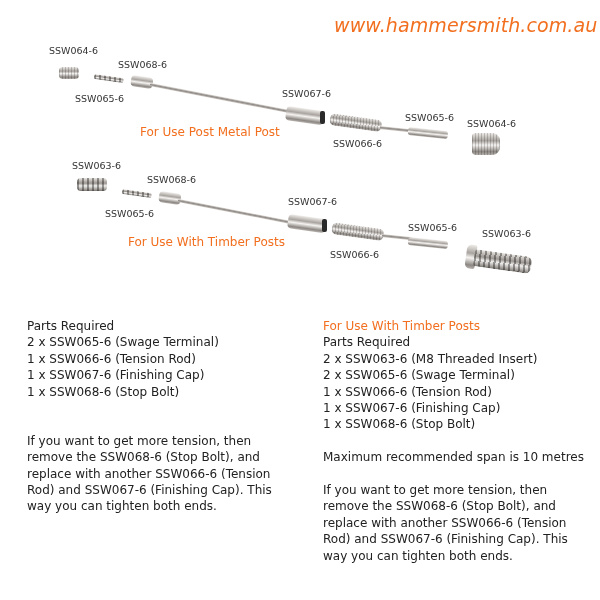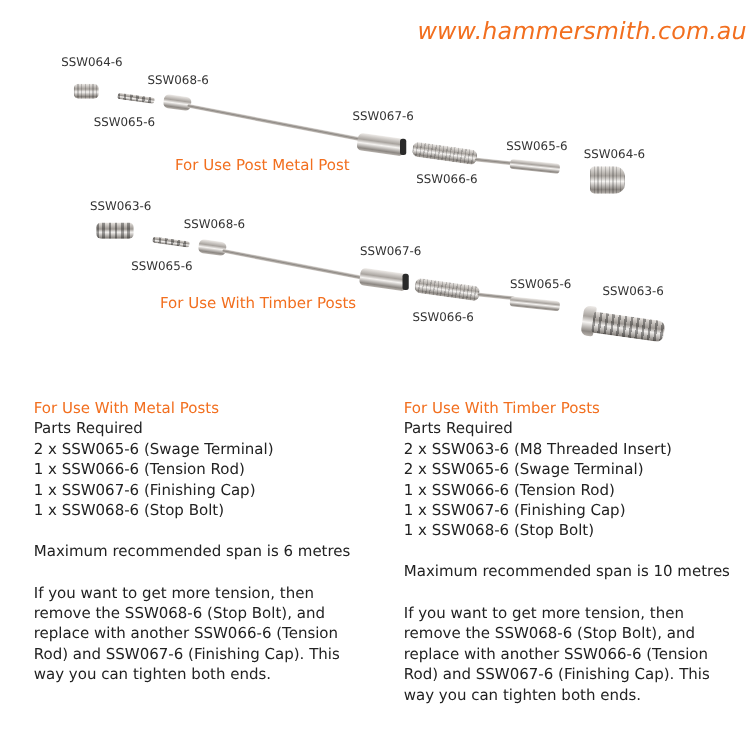--- a/index.html
+++ b/index.html
@@ -96,28 +96,26 @@
 
   <div class="part metal" style="left:408px;top:237px;width:40px;height:8px;transform:rotate(6deg)"></div>
 
   <div class="part metal" style="left:466px;top:244px;width:10px;height:24px;border-radius:5px 2px 2px 5px;transform:rotate(8deg)"></div>
   <div class="part thread" style="left:474px;top:249px;width:58px;height:17px;border-radius:3px 6px 6px 3px;transform:rotate(8deg)"></div>
 
   <span class="diagram-caption" style="left:128px;top:235px">For Use With Timber Posts</span>
 </div>
 
 <div class="col" style="left:27px">
-  <p class="head">For Use With Metal Posts</p>
   <p>Parts Required</p>
   <p>2 x SSW065-6 (Swage Terminal)</p>
   <p>1 x SSW066-6 (Tension Rod)</p>
   <p>1 x SSW067-6 (Finishing Cap)</p>
   <p>1 x SSW068-6 (Stop Bolt)</p>
   <div class="gap"></div>
-  <p>Maximum recommended span is 6 metres</p>
   <div class="gap"></div>
   <p>If you want to get more tension, then</p>
   <p>remove the SSW068-6 (Stop Bolt), and</p>
   <p>replace with another SSW066-6 (Tension</p>
   <p>Rod) and SSW067-6 (Finishing Cap). This</p>
   <p>way you can tighten both ends.</p>
 </div>
 
 <div class="col" style="left:323px">
   <p class="head">For Use With Timber Posts</p>

